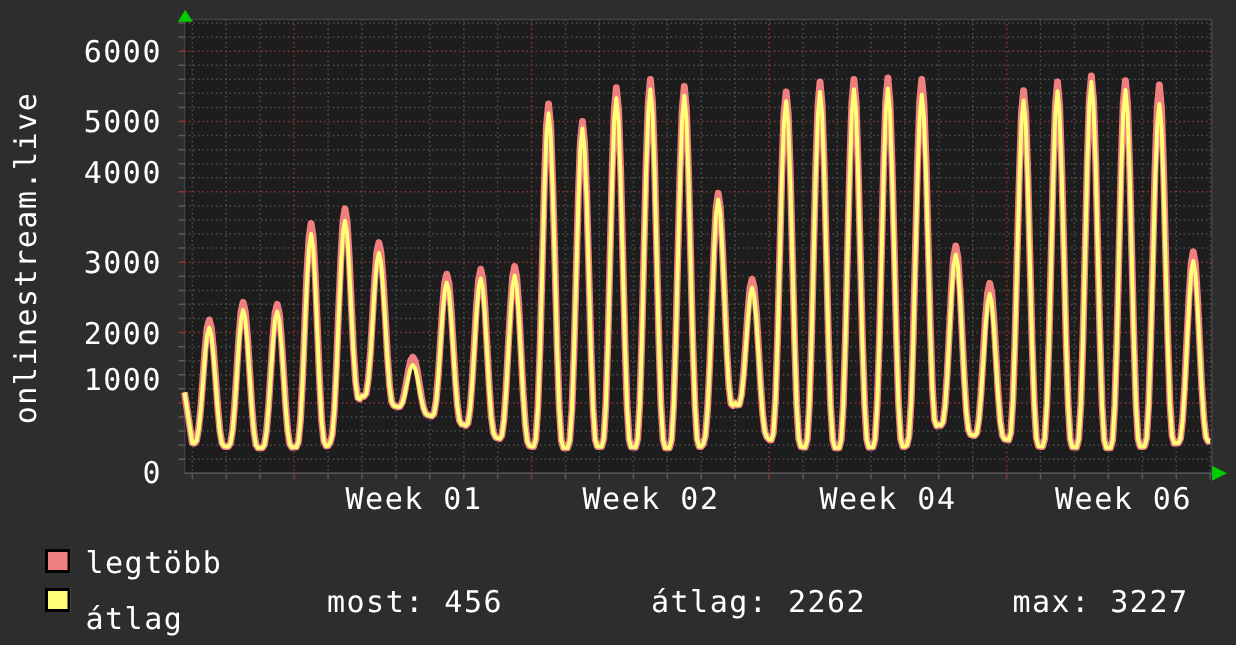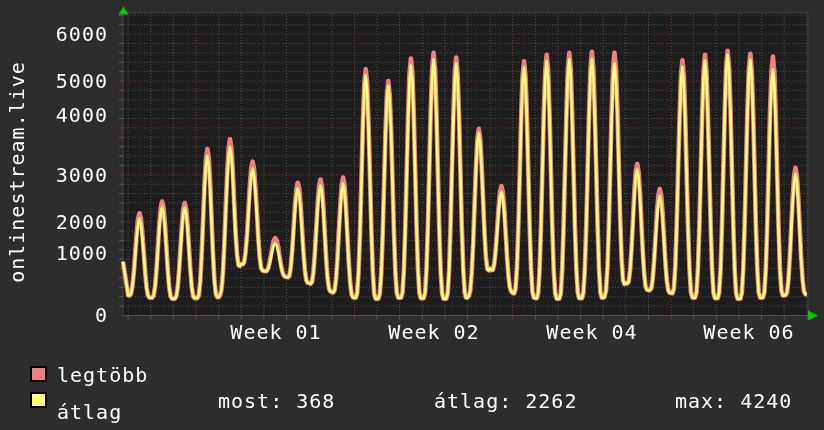--- a/index.html
+++ b/index.html
@@ -192,15 +192,15 @@
 <div class="abs txt wlab" style="left:434px">Week 02</div>
 <div class="abs txt wlab" style="left:592px">Week 04</div>
 <div class="abs txt wlab" style="left:749px">Week 06</div>
 
 <div class="abs swatch" style="left:30px;top:366px;background:#f08080"></div>
 <div class="abs txt" style="left:57px;top:365px">legtöbb</div>
 
 <div class="abs swatch" style="left:30px;top:392px;background:#ffff78"></div>
 <div class="abs txt" style="left:57px;top:402px">átlag</div>
 
-<div class="abs txt" style="left:218px;top:391px">most: 368</div>
+<div class="abs txt" style="left:218px;top:391px">most: 456</div>
 <div class="abs txt" style="left:434px;top:391px">átlag: 2262</div>
-<div class="abs txt" style="left:675px;top:391px">max: 4240</div>
+<div class="abs txt" style="left:675px;top:391px">max: 3227</div>
 
 </body></html>

